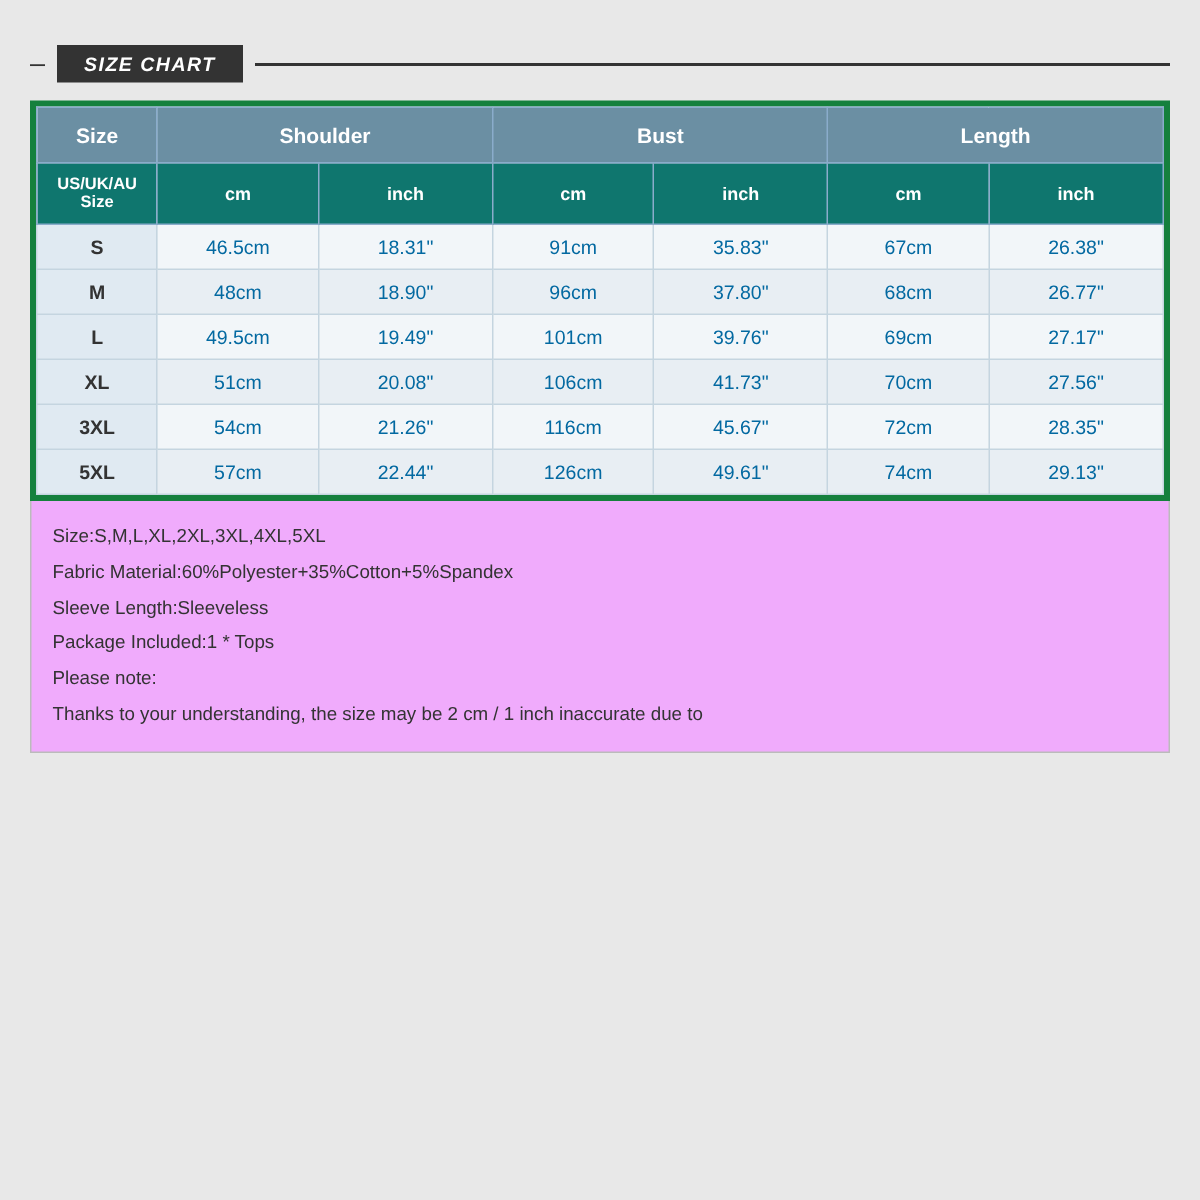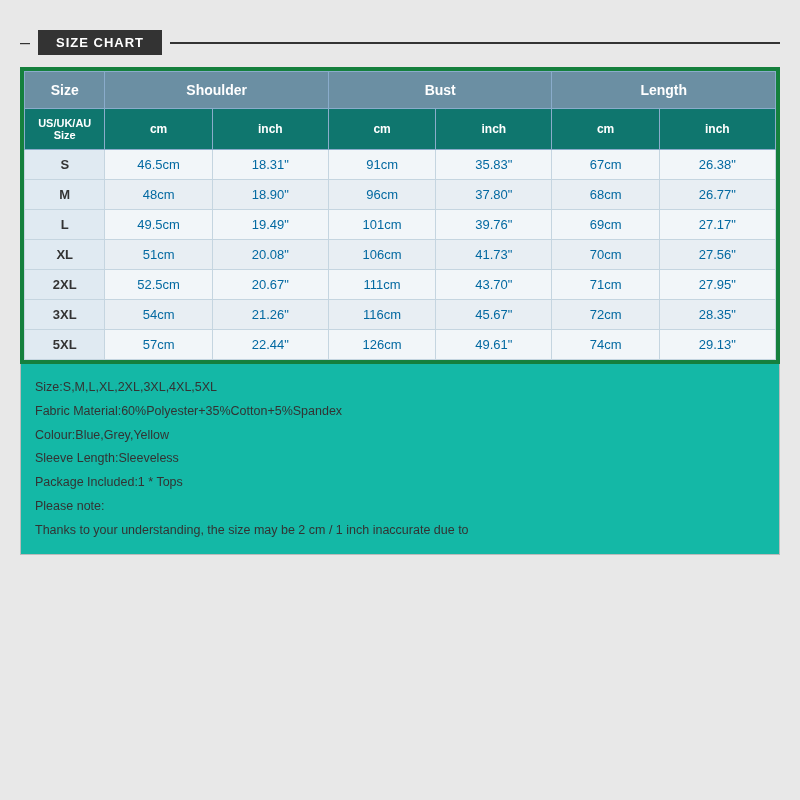--- a/index.html
+++ b/index.html
@@ -28,20 +28,21 @@
     }
 
     .title-box {
       background: #333;
       color: #fff;
       font-size: 13px;
       font-weight: bold;
       padding: 5px 18px;
       letter-spacing: 1px;
       white-space: nowrap;
+      font-style: italic;
     }
 
     .title-line {
       flex: 1;
       height: 2px;
       background: #333;
       margin-left: 8px;
     }
 
     .chart-wrapper {
@@ -90,21 +91,21 @@
     }
 
     tbody td:first-child {
       font-weight: bold;
       background: #e0eaf2;
       color: #333;
     }
 
     .info-box {
       width: 100%;
-      background: #14b8a6;
+      background: #f0abfc;
       border: 1px solid #bbb;
       border-top: none;
       padding: 12px 14px;
       font-size: 12.5px;
       color: #333;
       line-height: 1.9;
     }
 
     .col-size { width: 9%; }
     .col-cm { width: 12%; }
@@ -170,29 +171,20 @@
         <tr>
           <td>XL</td>
           <td>51cm</td>
           <td>20.08"</td>
           <td>106cm</td>
           <td>41.73"</td>
           <td>70cm</td>
           <td>27.56"</td>
         </tr>
         <tr>
-          <td>2XL</td>
-          <td>52.5cm</td>
-          <td>20.67"</td>
-          <td>111cm</td>
-          <td>43.70"</td>
-          <td>71cm</td>
-          <td>27.95"</td>
-        </tr>
-        <tr>
           <td>3XL</td>
           <td>54cm</td>
           <td>21.26"</td>
           <td>116cm</td>
           <td>45.67"</td>
           <td>72cm</td>
           <td>28.35"</td>
         </tr>
         <tr>
           <td>5XL</td>
@@ -203,18 +195,17 @@
           <td>74cm</td>
           <td>29.13"</td>
         </tr>
       </tbody>
   </table>
 </div>
 
 <div class="info-box">
   <div>Size:S,M,L,XL,2XL,3XL,4XL,5XL</div>
   <div>Fabric Material:60%Polyester+35%Cotton+5%Spandex</div>
-  <div>Colour:Blue,Grey,Yellow</div>
   <div>Sleeve Length:Sleeveless</div>
   <div>Package Included:1 * Tops</div>
   <div>Please note:</div>
   <div>Thanks to your understanding, the size may be 2 cm / 1 inch inaccurate due to</div>
 </div>
 
 </body></html>

